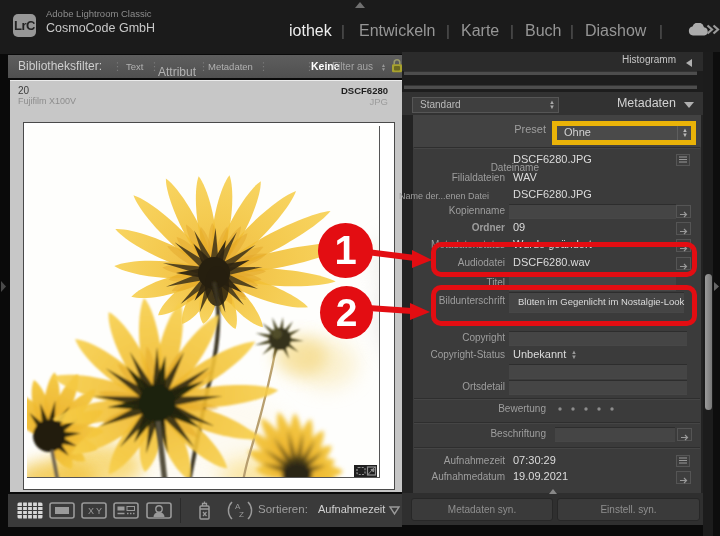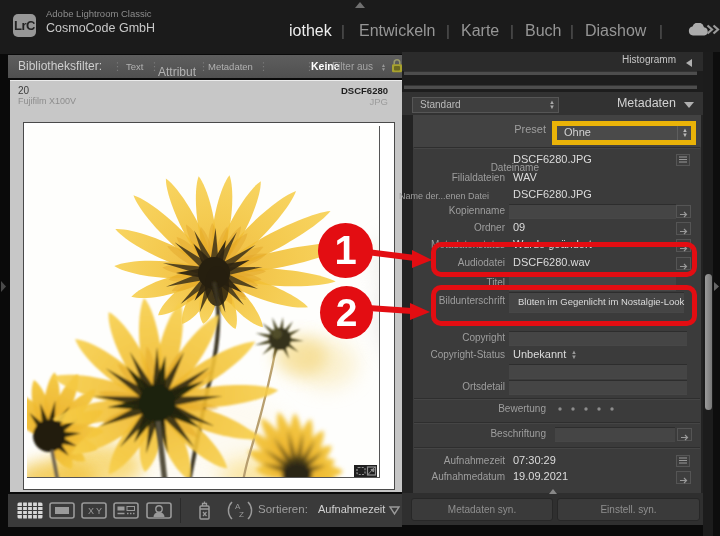--- a/index.html
+++ b/index.html
@@ -326,21 +326,21 @@
   </svg>
 <div class="rowlab" style="left:413px;top:172px;width:92px;">Filialdateien</div>
 <div class="rowval" style="left:513px;top:171px;">WAV</div>
 <div class="rowlab" style="left:397px;top:190px;width:92px;font-size:9px;">Name der...enen Datei</div>
 <div class="rowval" style="left:513px;top:188px;">DSCF6280.JPG</div>
 <div class="rowlab" style="left:413px;top:205px;width:92px;">Kopienname</div>
 <div class="field" style="left:509px;top:204px;width:167px;height:13px;"></div>
 <div class="ricon" style="top:205px;"><svg width="13" height="11" viewBox="0 0 13 11">
       <path d="M3 5.5h6M7 3l2.5 2.5L7 8" stroke="#999" stroke-width="1.2" fill="none"></path>
     </svg></div>
-<div class="rowlab" style="left:413px;top:222px;width:92px;">Ordner</div>
+<div class="rowlab" style="left:413px;top:222px;width:92px;font-weight:bold;">Ordner</div>
 <div class="rowval" style="left:513px;top:221px;">09</div>
 <div class="ricon" style="top:222px;"><svg width="13" height="11" viewBox="0 0 13 11">
       <path d="M3 5.5h6M7 3l2.5 2.5L7 8" stroke="#999" stroke-width="1.2" fill="none"></path>
     </svg></div>
 <div class="rowlab" style="left:413px;top:239px;width:92px;">Metadatenstatus</div>
 <div class="rowval" style="left:513px;top:238px;">Wurde geändert</div>
 <div class="ricon" style="top:239px;"><svg width="13" height="11" viewBox="0 0 13 11">
       <path d="M3 5.5h6M7 3l2.5 2.5L7 8" stroke="#999" stroke-width="1.2" fill="none"></path>
     </svg></div>
 <div class="rowlab" style="left:413px;top:257px;width:92px;">Audiodatei</div>

